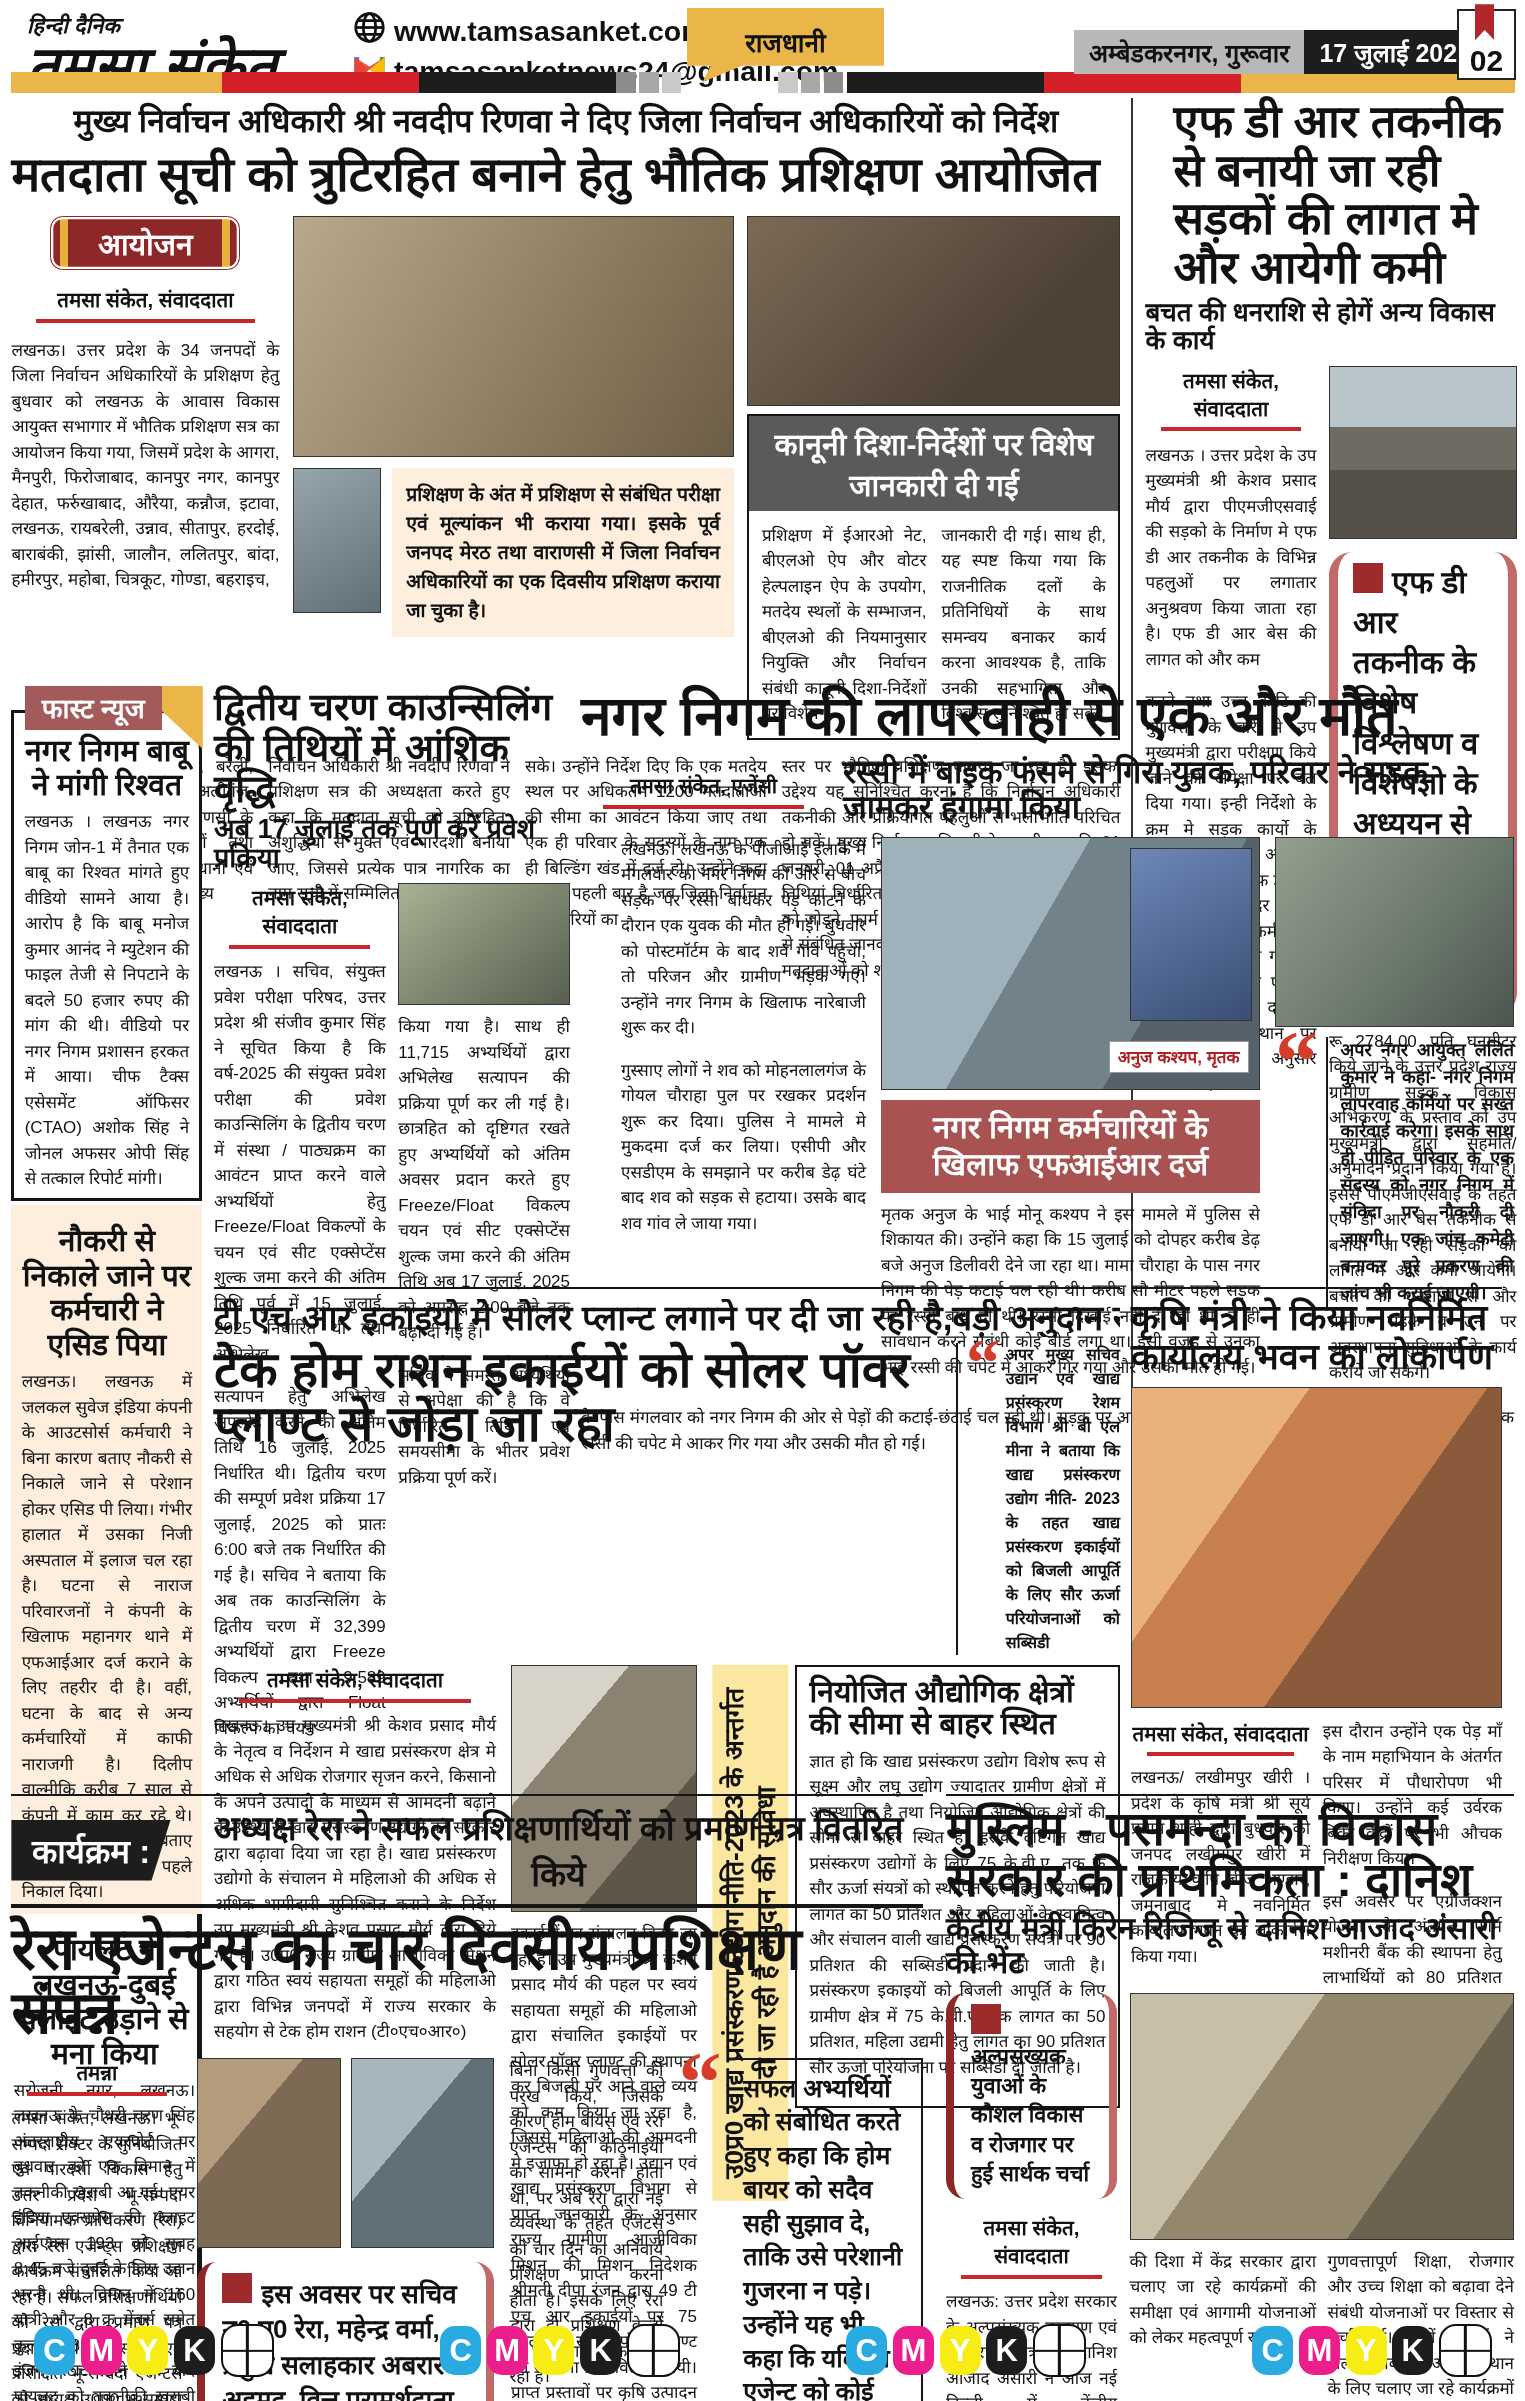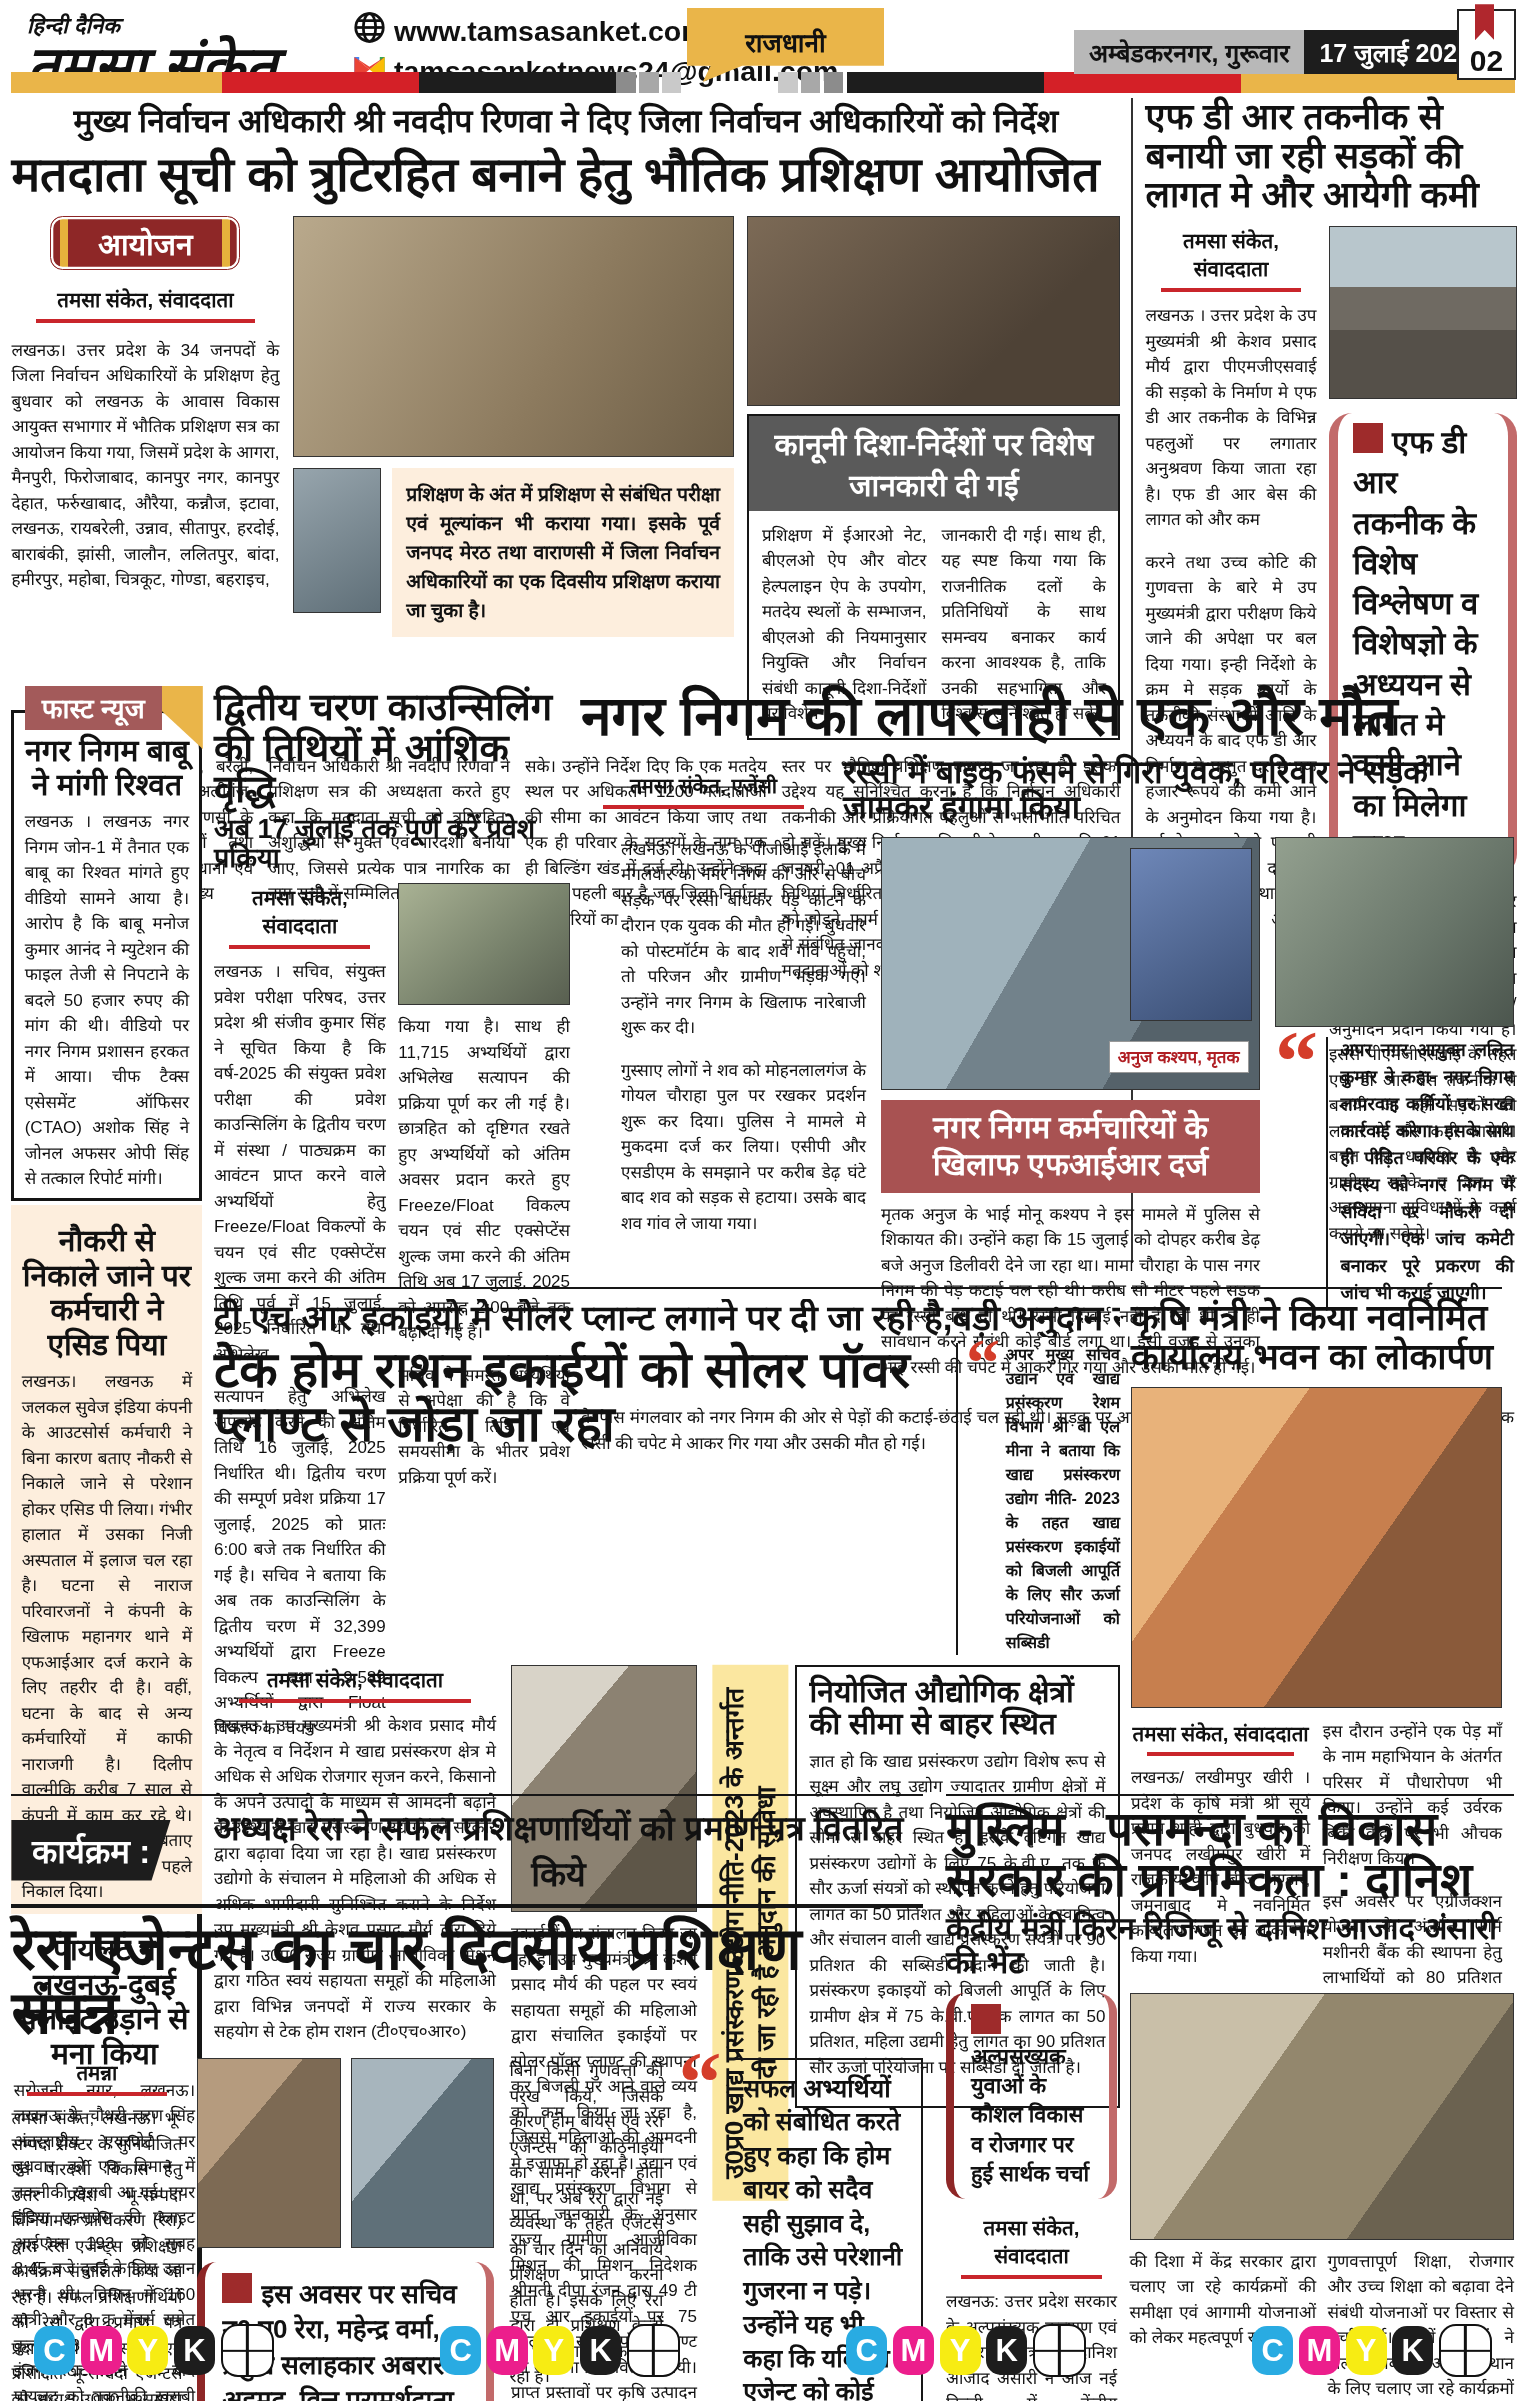--- a/index.html
+++ b/index.html
@@ -153,21 +153,22 @@
 
     <div style="display:flex;gap:15px;margin-top:13.7px;">
       <p class="bodytext" style="flex:1;margin:0;">बलरामपुर, श्रावस्ती, फतेहपुर, बरेली, शाहजहांपुर, बदायूं, अलीगंज, मुरादाबाद, गोरखपुर और वाराणसी के जिला निर्वाचन अधिकारियों तथा निर्वाचन सम्बन्धी अद्यतन प्रावधानों एवं नियमों की जानकारी दी गई। मुख्य</p>
       <p class="bodytext" style="flex:1;margin:0;">निर्वाचन अधिकारी श्री नवदीप रिणवा ने प्रशिक्षण सत्र की अध्यक्षता करते हुए कहा कि मतदाता सूची को त्रुटिरहित, अशुद्धियों से मुक्त एवं पारदर्शी बनाया जाए, जिससे प्रत्येक पात्र नागरिक का नाम सूची में सम्मिलित हो</p>
       <p class="bodytext" style="flex:1;margin:0;">सके। उन्होंने निर्देश दिए कि एक मतदेय स्थल पर अधिकतम 1200 मतदाताओं की सीमा का आवंटन किया जाए तथा एक ही परिवार के सदस्यों के नाम एक ही बिल्डिंग खंड में दर्ज हो। उन्होंने कहा कि यह पहली बार है जब जिला निर्वाचन अधिकारियों का</p>
       <p class="bodytext" style="flex:1.4;margin:0;">स्तर पर भौतिक प्रशिक्षण कराया जा रहा है। इसका उद्देश्य यह सुनिश्चित करना है कि निर्वाचन अधिकारी तकनीकी और प्रक्रियागत पहलुओं से भलीभांति परिचित हो सकें। मुख्य निर्वाचन अधिकारी ने यह भी कहा कि 01 जनवरी, 01 अप्रैल, 01 जुलाई और 01 अक्टूबर अर्हता तिथियां निर्धारित की गई हैं। फार्म 6 में नये मतदाताओं को जोड़ने, फार्म 7 में नाम हटाने और फार्म-8 में संशोधन से संबंधित जानकारी आमजन तक पहुँचाई जाए। दिव्यांग मतदाताओं को शत प्रतिशत चिन्हित किया जाए।</p>
     </div>
   </div>
 
   <div class="abs sideline" style="left:1131px;top:98px;width:371px;border-left-color:#333;">
-    <div class="headline" style="font-size:36px;text-align:left;">एफ डी आर तकनीक से बनायी जा रही सड़कों की लागत मे और आयेगी कमी</div>
+    <div class="headline" style="font-size:45px;text-align:left;margin-left:28px;">एफ डी आर तकनीक से बनायी जा रही सड़कों की लागत मे और आयेगी कमी</div>
+    <div class="headline" style="font-size:26px;text-align:left;margin-top:5.7px;">बचत की धनराशि से होगें अन्य विकास के कार्य</div>
     <div style="display:flex;gap:12.5px;margin-top:11.4px;">
       <div style="width:171px;">
         <div class="byline">तमसा संकेत, संवाददाता</div>
         <p class="bodytext" style="margin-top:11.4px;">लखनऊ । उत्तर प्रदेश के उप मुख्यमंत्री श्री केशव प्रसाद मौर्य द्वारा पीएमजीएसवाई की सड़को के निर्माण मे एफ डी आर तकनीक के विभिन्न पहलुओं पर लगातार अनुश्रवण किया जाता रहा है। एफ डी आर बेस की लागत को और कम</p>
         <p class="bodytext">करने तथा उच्च कोटि की गुणवत्ता के बारे मे उप मुख्यमंत्री द्वारा परीक्षण किये जाने की अपेक्षा पर बल दिया गया। इन्ही निर्देशो के क्रम मे सड़क कार्यो के तकनीकी संस्थाओं आदि के अध्ययन के बाद एफ डी आर निर्माण मे प्रस्तुत दर मे एक हजार रूपये की कमी आने के अनुमोदन किया गया है। पूर्व के प्रस्तावो मे एफ डी आर बेस की दर रू 3760.00 के स्थान पर एनालिसिस के अनुसार आगणित दर</p>
       </div>
       <div style="flex:1;">
         <div class="photo" style="height:171px;background:linear-gradient(180deg,#b8c6cc 0 35%,#6f6a62 35% 60%,#555049 60% 100%);"></div>
         <div class="pullquote" style="margin-top:13.7px;"><span class="pq-bullet"></span><span>एफ डी आर तकनीक के विशेष विश्लेषण व विशेषज्ञो के अध्ययन से लागत मे कमी आने का मिलेगा लाभ</span></div>
         <p class="bodytext" style="margin-top:12.5px;">रू 2784.00 प्रति घनमीटर किये जाने के उत्तर प्रदेश राज्य ग्रामीण सड़क विकास अभिकरण के प्रस्ताव को उप मुख्यमंत्री द्वारा सहमति/अनुमोदन प्रदान किया गया है। इससे पीएमजीएसवाई के तहत एफ डी आर बेस तकनीक से बनायी जा रही सड़कों की लागत मे और कमी आयेगी। बचत की धनराशि से और ग्रामीण सड़के व उन पर अवस्थापना सुविधाओं के कार्य कराये जा सकेगे।</p>

